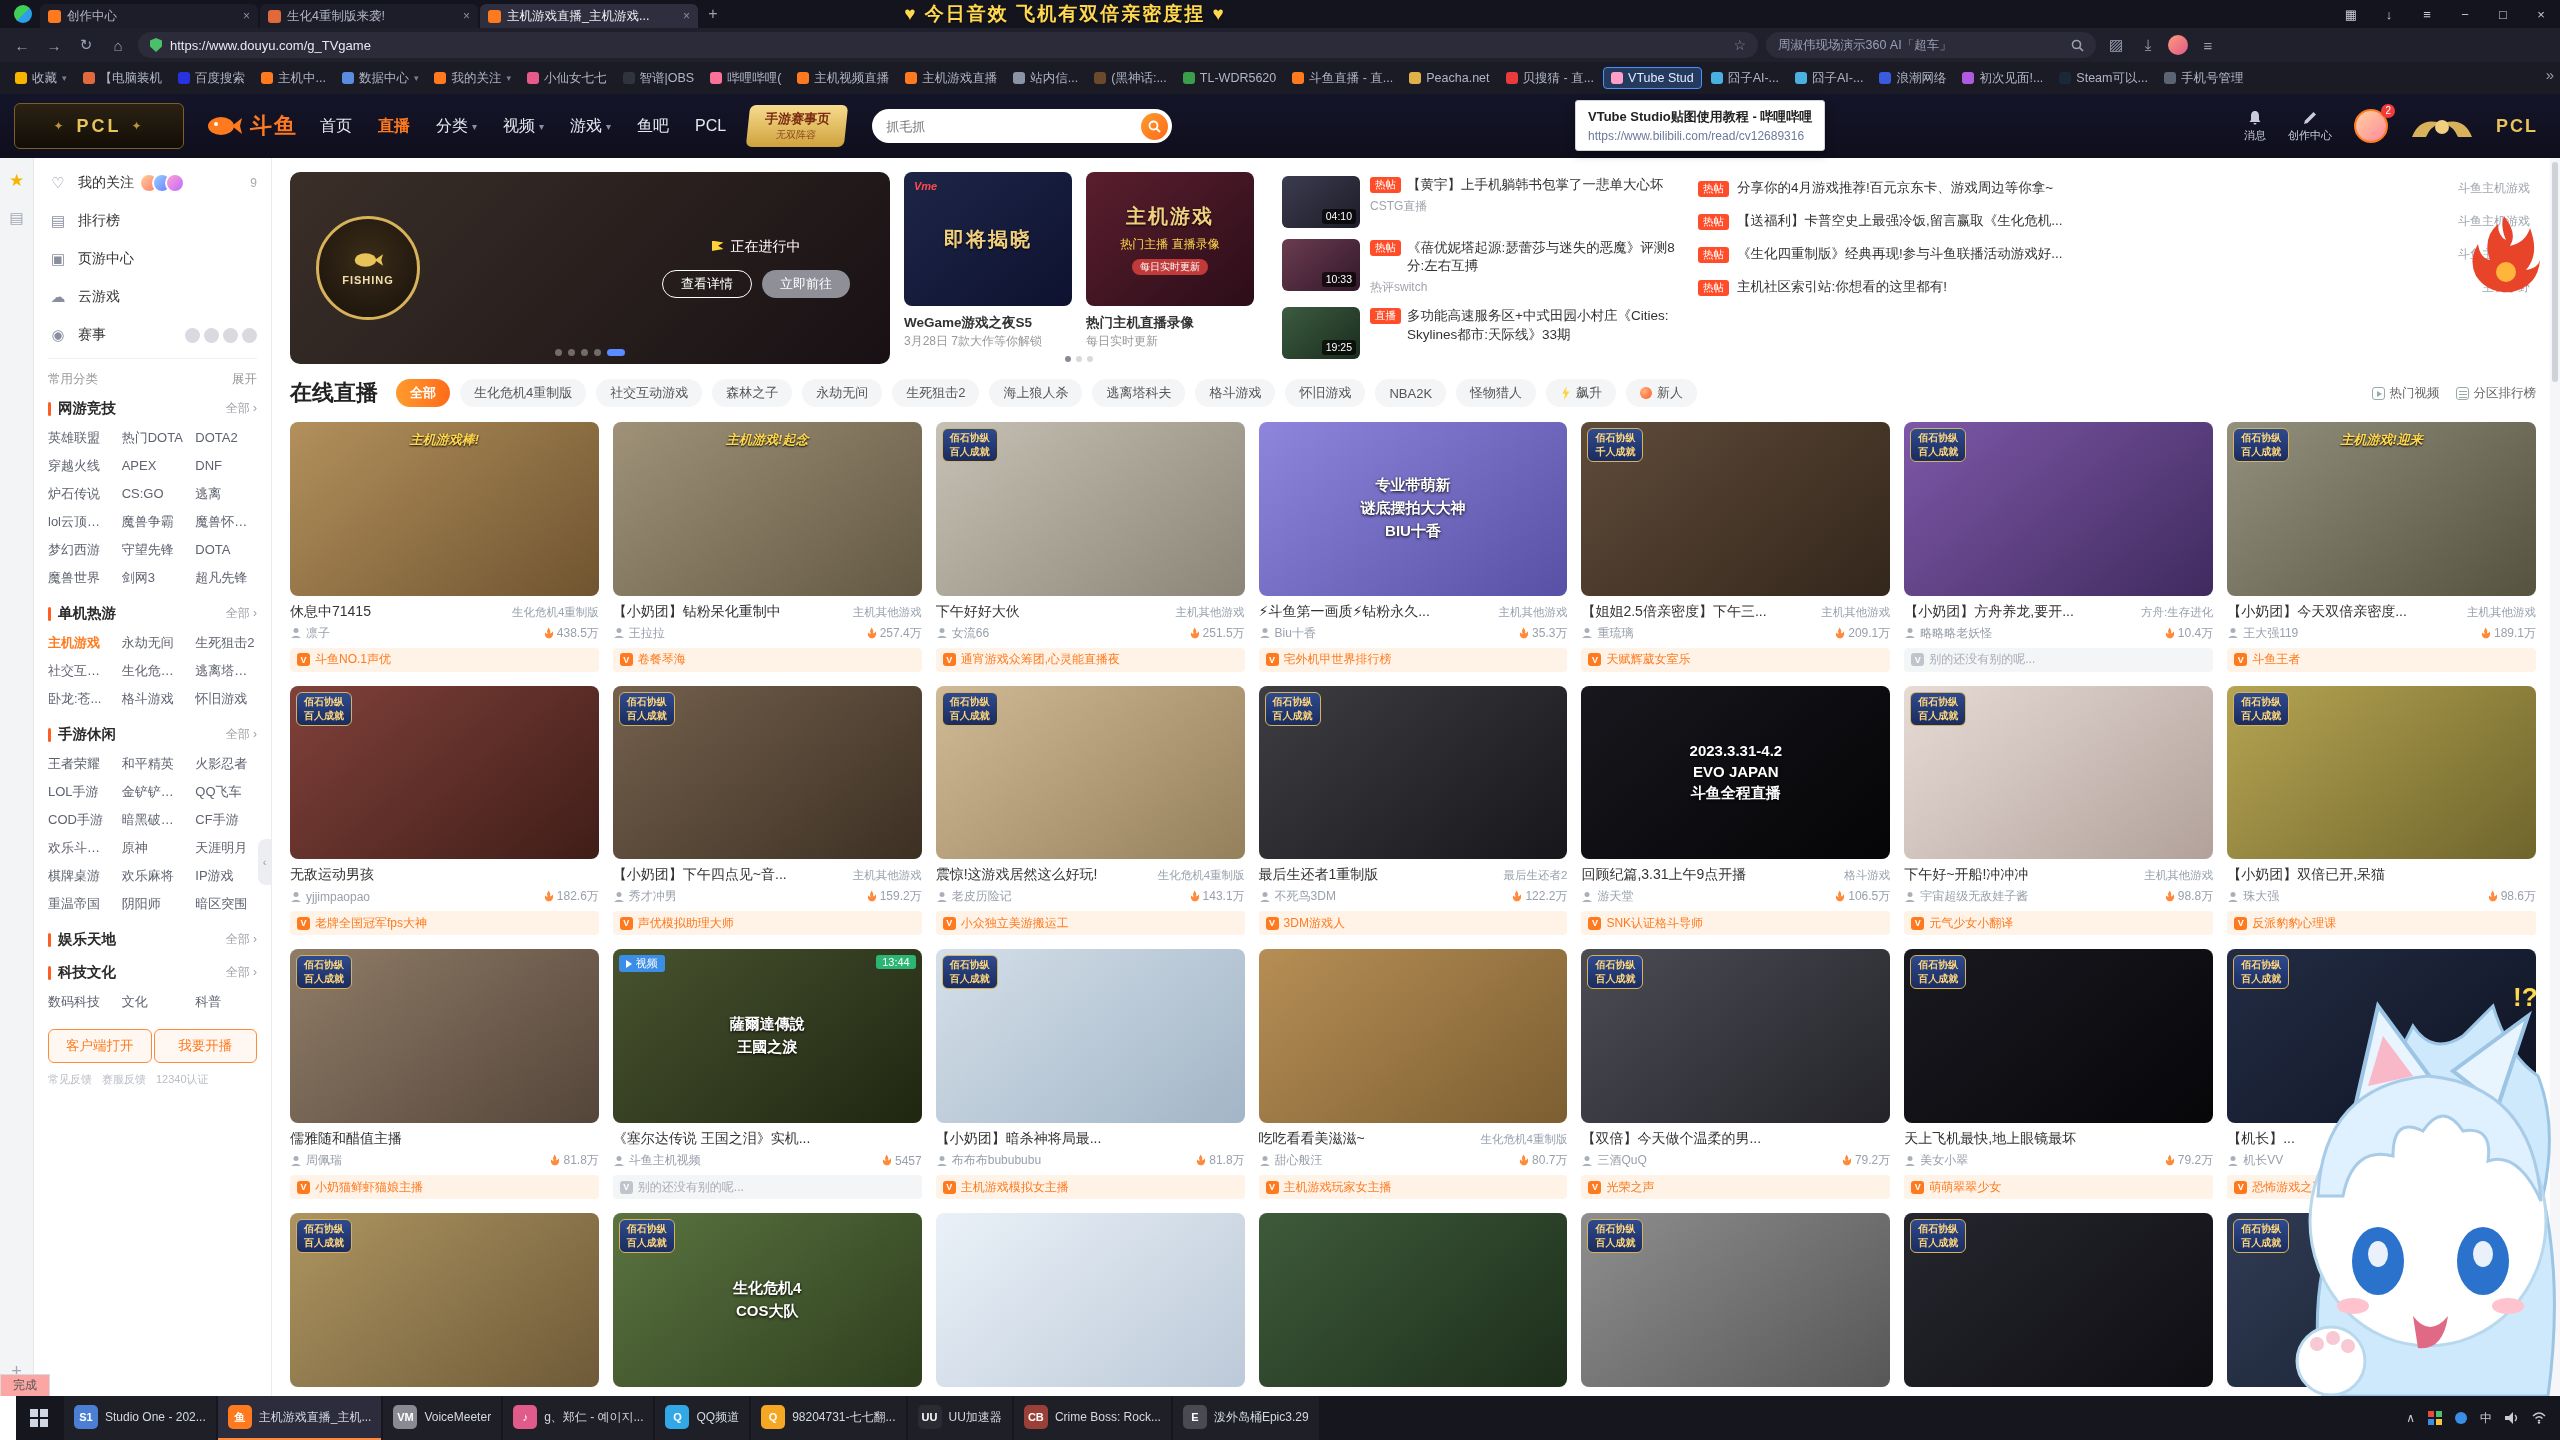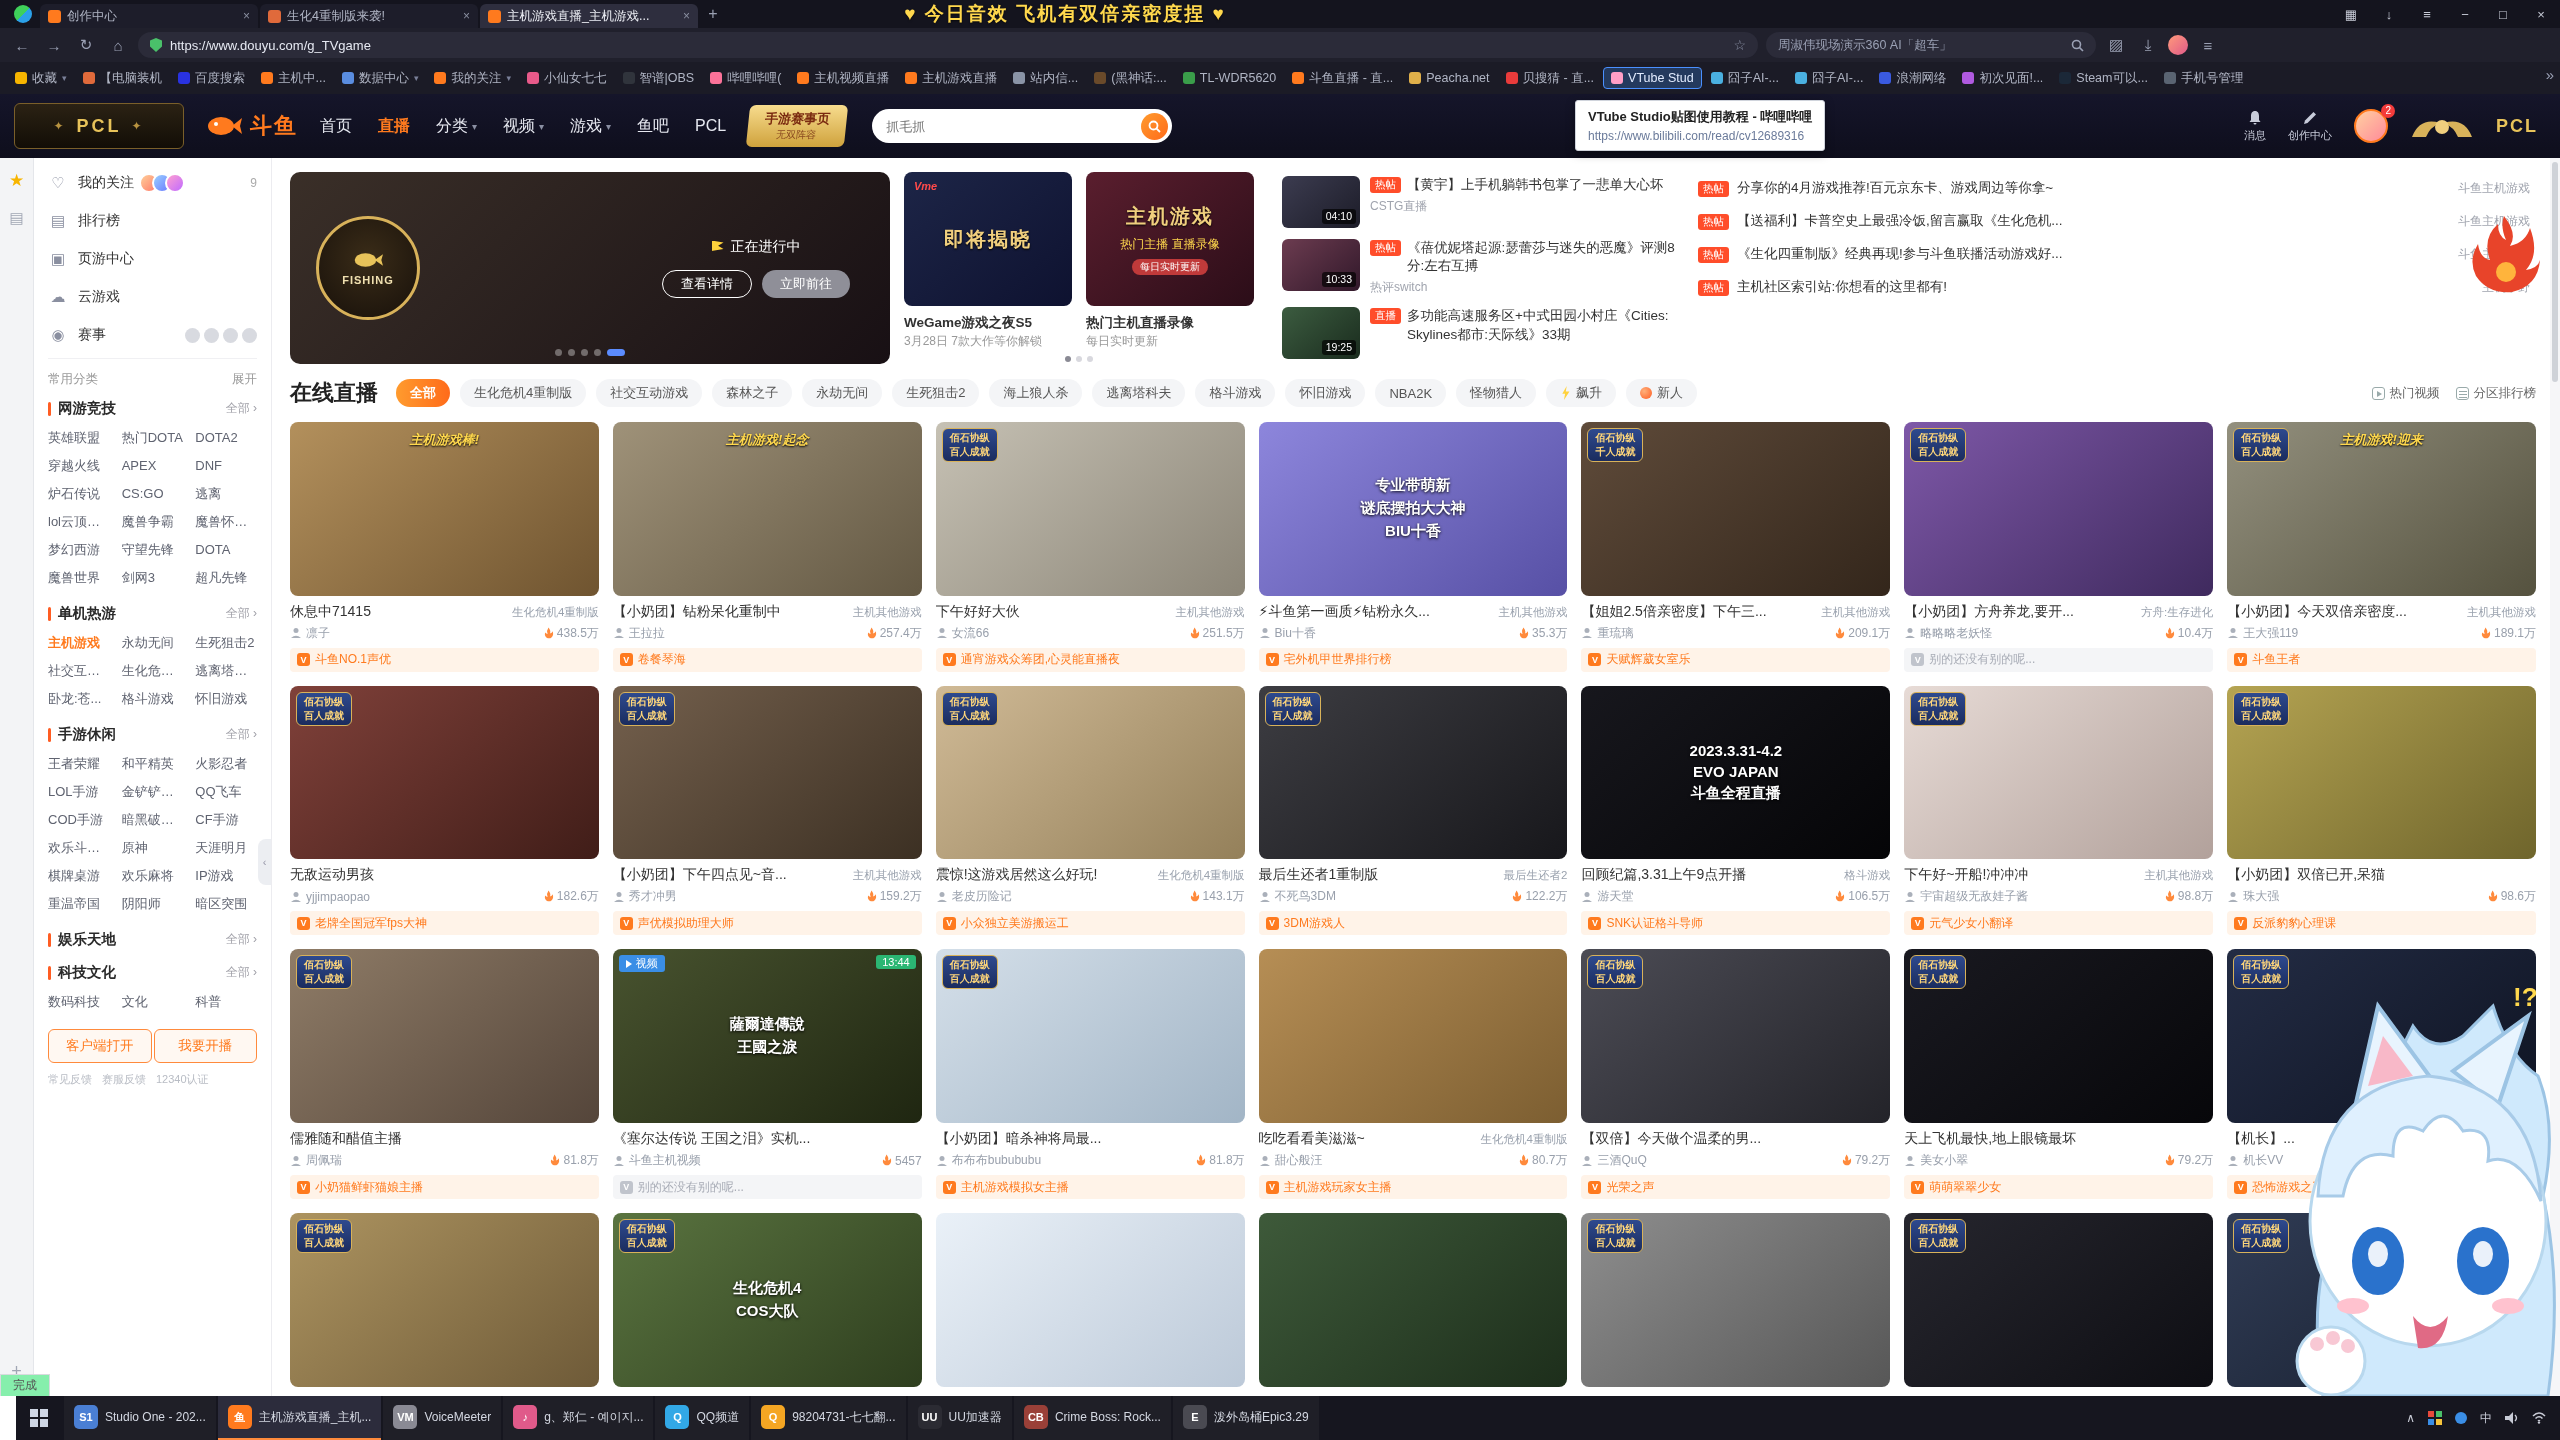--- a/index.html
+++ b/index.html
@@ -185,21 +185,21 @@
   .mascot{position:absolute;right:2px;bottom:0;width:265px;height:430px;z-index:30;pointer-events:none}
 
   
   .taskbar{position:absolute;left:16px;right:0;bottom:0;height:44px;background:#16161f;display:flex;align-items:center;z-index:50}
   .start{width:46px;height:100%;display:flex;align-items:center;justify-content:center;flex:none}
   .tapp{display:flex;align-items:center;gap:7px;height:100%;padding:0 10px;background:rgba(255,255,255,.04);margin-left:2px;max-width:185px;border-bottom:2px solid transparent}
   .tapp.active{background:#2c2c3c;border-bottom:2px solid #ff8a3c}
   .tico{width:24px;height:24px;border-radius:5px;color:#fff;font-size:11px;font-weight:bold;display:flex;align-items:center;justify-content:center;flex:none;background:#555}
   .tlabel{font-size:12px;color:#d4d8e2;white-space:nowrap;overflow:hidden;text-overflow:ellipsis}
   .tray{display:flex;align-items:center;gap:13px;margin-left:auto;padding-right:14px;color:#c8cbd6;font-size:12px}
-  .status{position:absolute;left:0;bottom:44px;background:#86efac;border:1px solid #d8dade;border-bottom:0;padding:2px 12px;font-size:12px;color:#555;z-index:40}
+  .status{position:absolute;left:0;bottom:44px;background:#fca5a5;border:1px solid #d8dade;border-bottom:0;padding:2px 12px;font-size:12px;color:#555;z-index:40}
   .scroll{position:absolute;right:0;top:158px;width:10px;bottom:44px;background:#f6f6f8;z-index:20}
   .scroll i{position:absolute;top:4px;left:2px;width:6px;height:220px;border-radius:3px;background:#cfd2d8;display:block}
 </style>
 </head>
 <body>
 
 <div id="screen">
 
   <div class="tabbar">
     <span class="blogo"></span>

